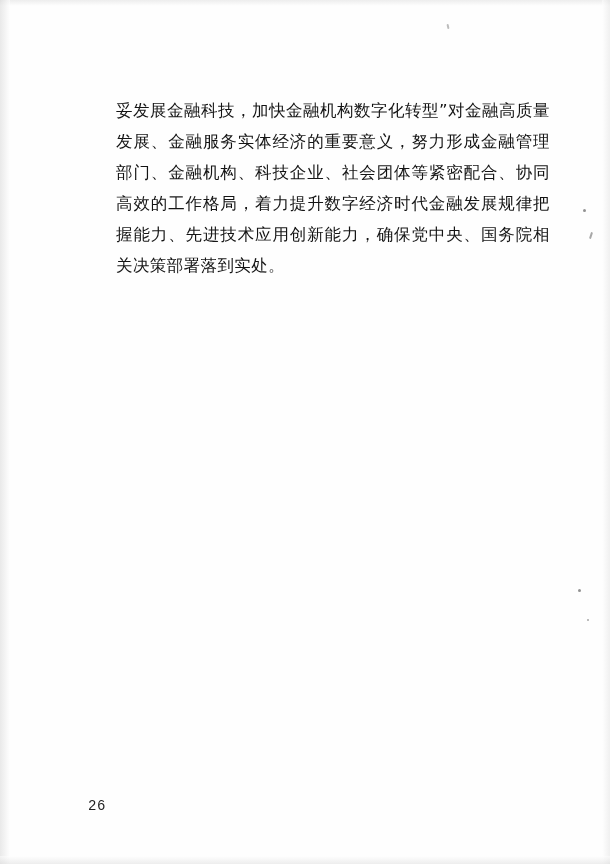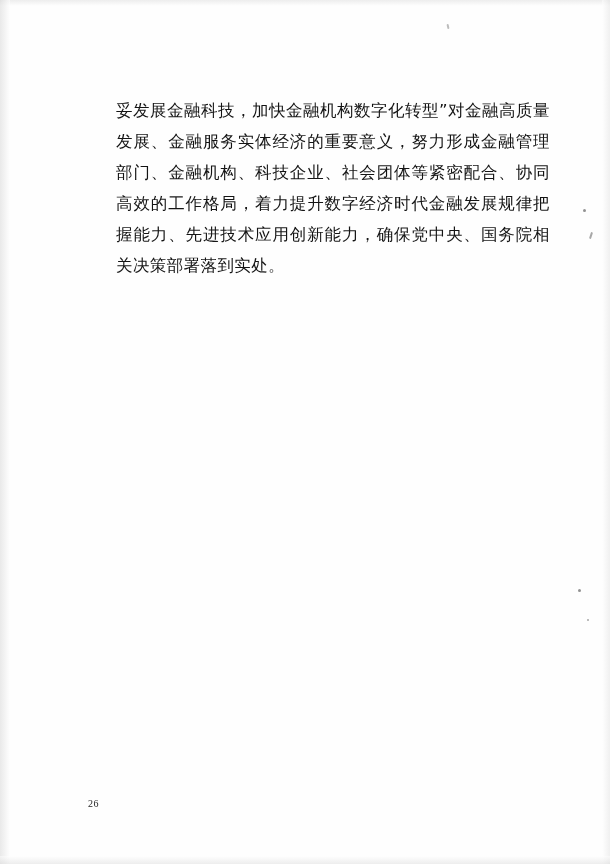--- a/index.html
+++ b/index.html
@@ -75,22 +75,22 @@
     white-space: pre-wrap;
     word-break: break-all;
     margin-left: 28px;
   }
 
   
   .page-number {
     position: absolute;
     left: 88px;
     top: 798px;
-    font-size: 10px;
-    font-family: Liberation Serif, serif;
+    font-size: 14px;
+    font-family: Liberation Mono, monospace;
     color: #1f1f1f;
     letter-spacing: .5px;
   }
 
   
   .speck {
     position: absolute;
     background: #6e6e6e;
     opacity: .75;
   }

